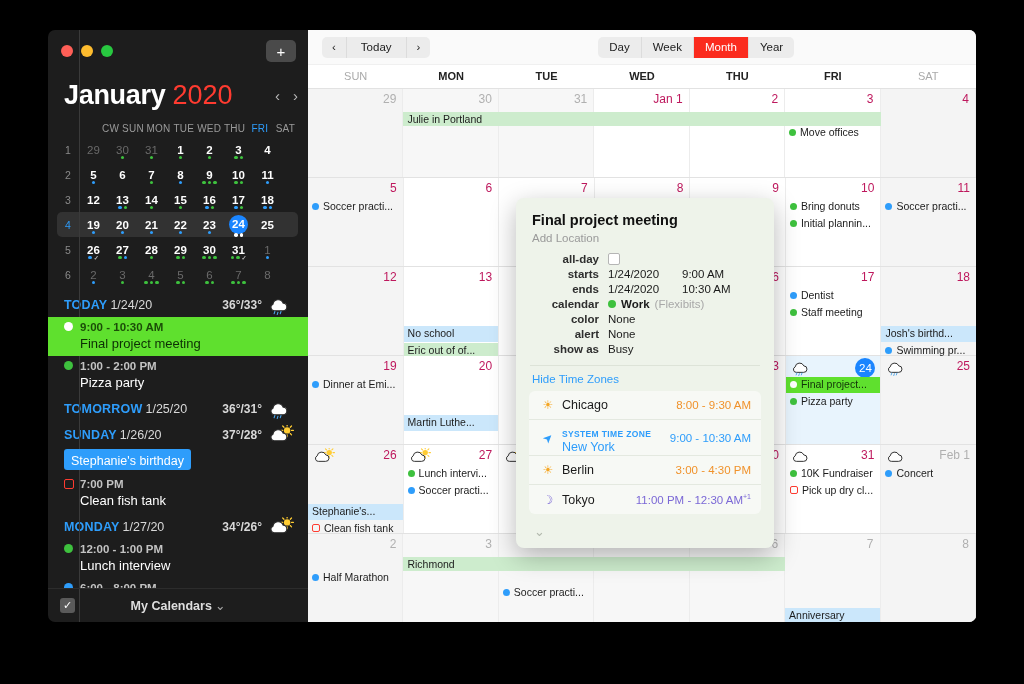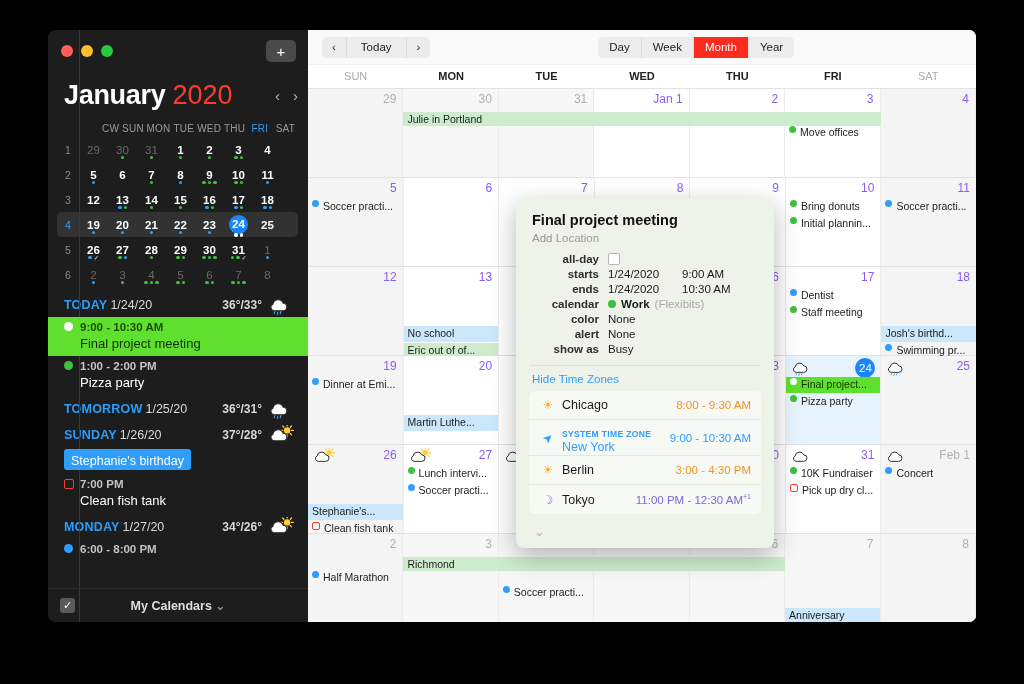--- a/index.html
+++ b/index.html
@@ -136,33 +136,33 @@
   .dow > div.wknd { color: #aaa; font-weight: normal; }
 
   .grid { flex: 1; display: flex; flex-direction: column; border-top: 1px solid #e2e2e2; }
   .wk { flex: 1; display: flex; border-bottom: 1px solid #e2e2e2; position: relative; }
   .wk:last-child { border-bottom: none; }
   .cell { flex: 1; border-right: 1px solid #ececec; position: relative; background: #fff; min-width: 0; }
   .cell:last-child { border-right: none; }
   .cell.wknd { background: #f4f4f4; }
   .cell.other { background: #f7f7f7; }
   .cell.today-cell { background: #e8f4fd; }
-  .daynum { position: absolute; right: 6px; top: 3px; font-size: 12px; color: #8b5cf6; }
+  .daynum { position: absolute; right: 6px; top: 3px; font-size: 12px; color: #be185d; }
   .daynum.dim { color: #b0b0b0; }
   .daynum.today-num {
     background: #1a85ff; color: #fff; border-radius: 50%;
     width: 20px; height: 20px; line-height: 20px; text-align: center;
     right: 5px; top: 2px; font-size: 11.5px;
   }
   .cellwx { position: absolute; left: 5px; top: 3px; width: 22px; height: 17px; }
   .evs { position: absolute; left: 0; right: 0; top: 21px; }
   .ev {
     font-size: 10.5px; line-height: 13.5px; color: #1c1c1c;
     padding: 1px 3px 1px 4px; white-space: nowrap; overflow: hidden;
-    display: flex; margin-bottom: 1px;
+    display: flex; align-items: center; margin-bottom: 1px;
   }
   .ev .bt { width: 7px; height: 7px; border-radius: 50%; margin-right: 4px; flex: 0 0 7px; }
   .ev .bt.green { background: #3ec13e; }
   .ev .bt.blue { background: #2e9dfb; }
   .ev .bt.white { background: #fff; }
   .ev .bt.todo { background: transparent; border: 1.3px solid #ff3b30; border-radius: 2px; width: 8px; height: 8px; flex: 0 0 8px; }
   .ev.band-green { background: #cdeccd; }
   .ev.band-blue { background: #cbe7fb; margin-top: 38px; }
   .ev.band-hl { background: #5fe02e; }
   .ev.band-hl .lbl { color: #12330a; }
@@ -469,20 +469,25 @@
               <line x1="20.898780669118025" y1="11.101219330881975" x2="19.20172439427031" y2="12.798275605729689" stroke="#ffcc33" stroke-width="1.6" stroke-linecap="round"></line>
               <line x1="19.2" y1="7.000000000000001" x2="16.8" y2="7.000000000000001" stroke="#ffcc33" stroke-width="1.6" stroke-linecap="round"></line>
               <line x1="20.898780669118025" y1="2.8987806691180245" x2="19.201724394270308" y2="1.201724394270311" stroke="#ffcc33" stroke-width="1.6" stroke-linecap="round"></line>
               <line x1="25" y1="1.2000000000000002" x2="25" y2="-1.1999999999999993" stroke="#ffcc33" stroke-width="1.6" stroke-linecap="round"></line>
               <line x1="29.101219330881975" y1="2.8987806691180236" x2="30.79827560572969" y2="1.2017243942703093" stroke="#ffcc33" stroke-width="1.6" stroke-linecap="round"></line>
               <path d="M8.5 20.5h11a5 5 0 0 0 .3-10 7 7 0 0 0-13.4 1.6 4.4 4.4 0 0 0 2.1 8.4z" fill="#fff" stroke="#2b2b2b" stroke-width="1.5"></path>
             </svg>
           </div>
         </div>
         <div class="ev-row">
+          <span class="ev-bullet green"></span>
+          <div class="ev-time">12:00 - 1:00 PM</div>
+          <div class="ev-title">Lunch interview</div>
+        </div>
+        <div class="ev-row">
           <span class="ev-bullet blue"></span>
           <div class="ev-time">6:00 - 8:00 PM</div>
         </div>
       </div>
 
     <div class="sb-footer">
       <div class="cal-check">✓</div>
       <div class="mc">
         <span>My Calendars</span><span class="cv">⌄</span>
       </div>

